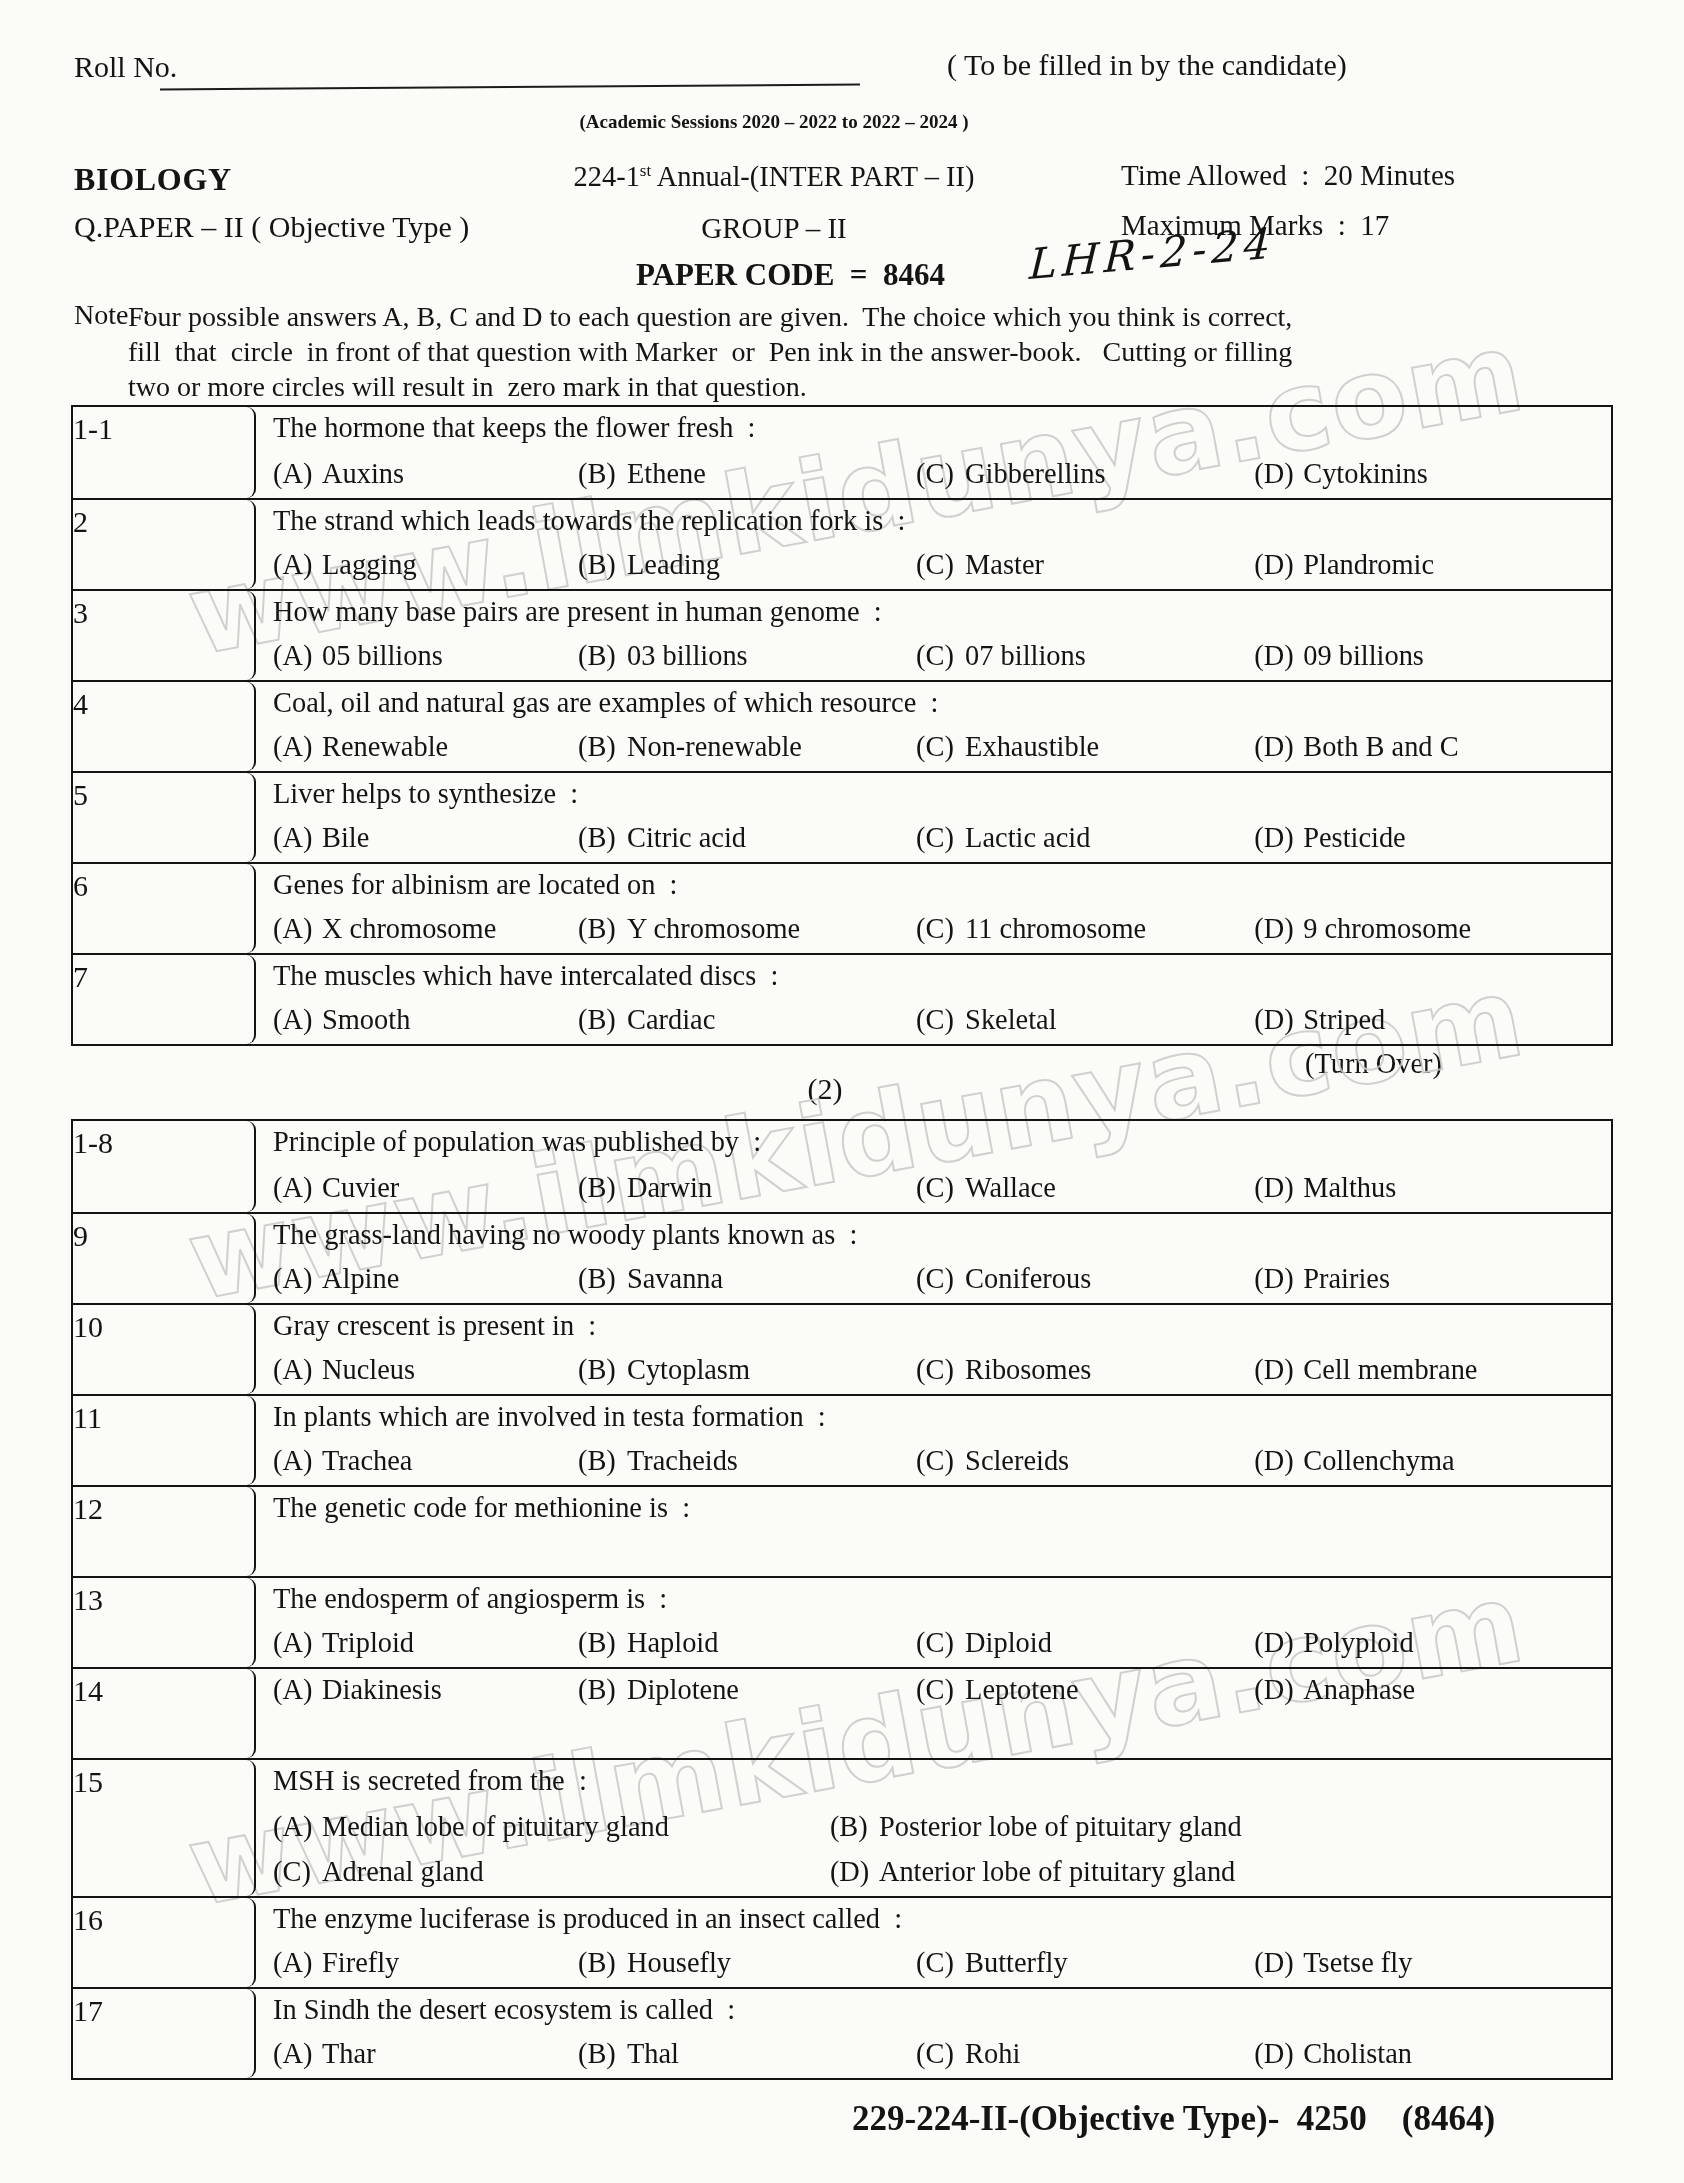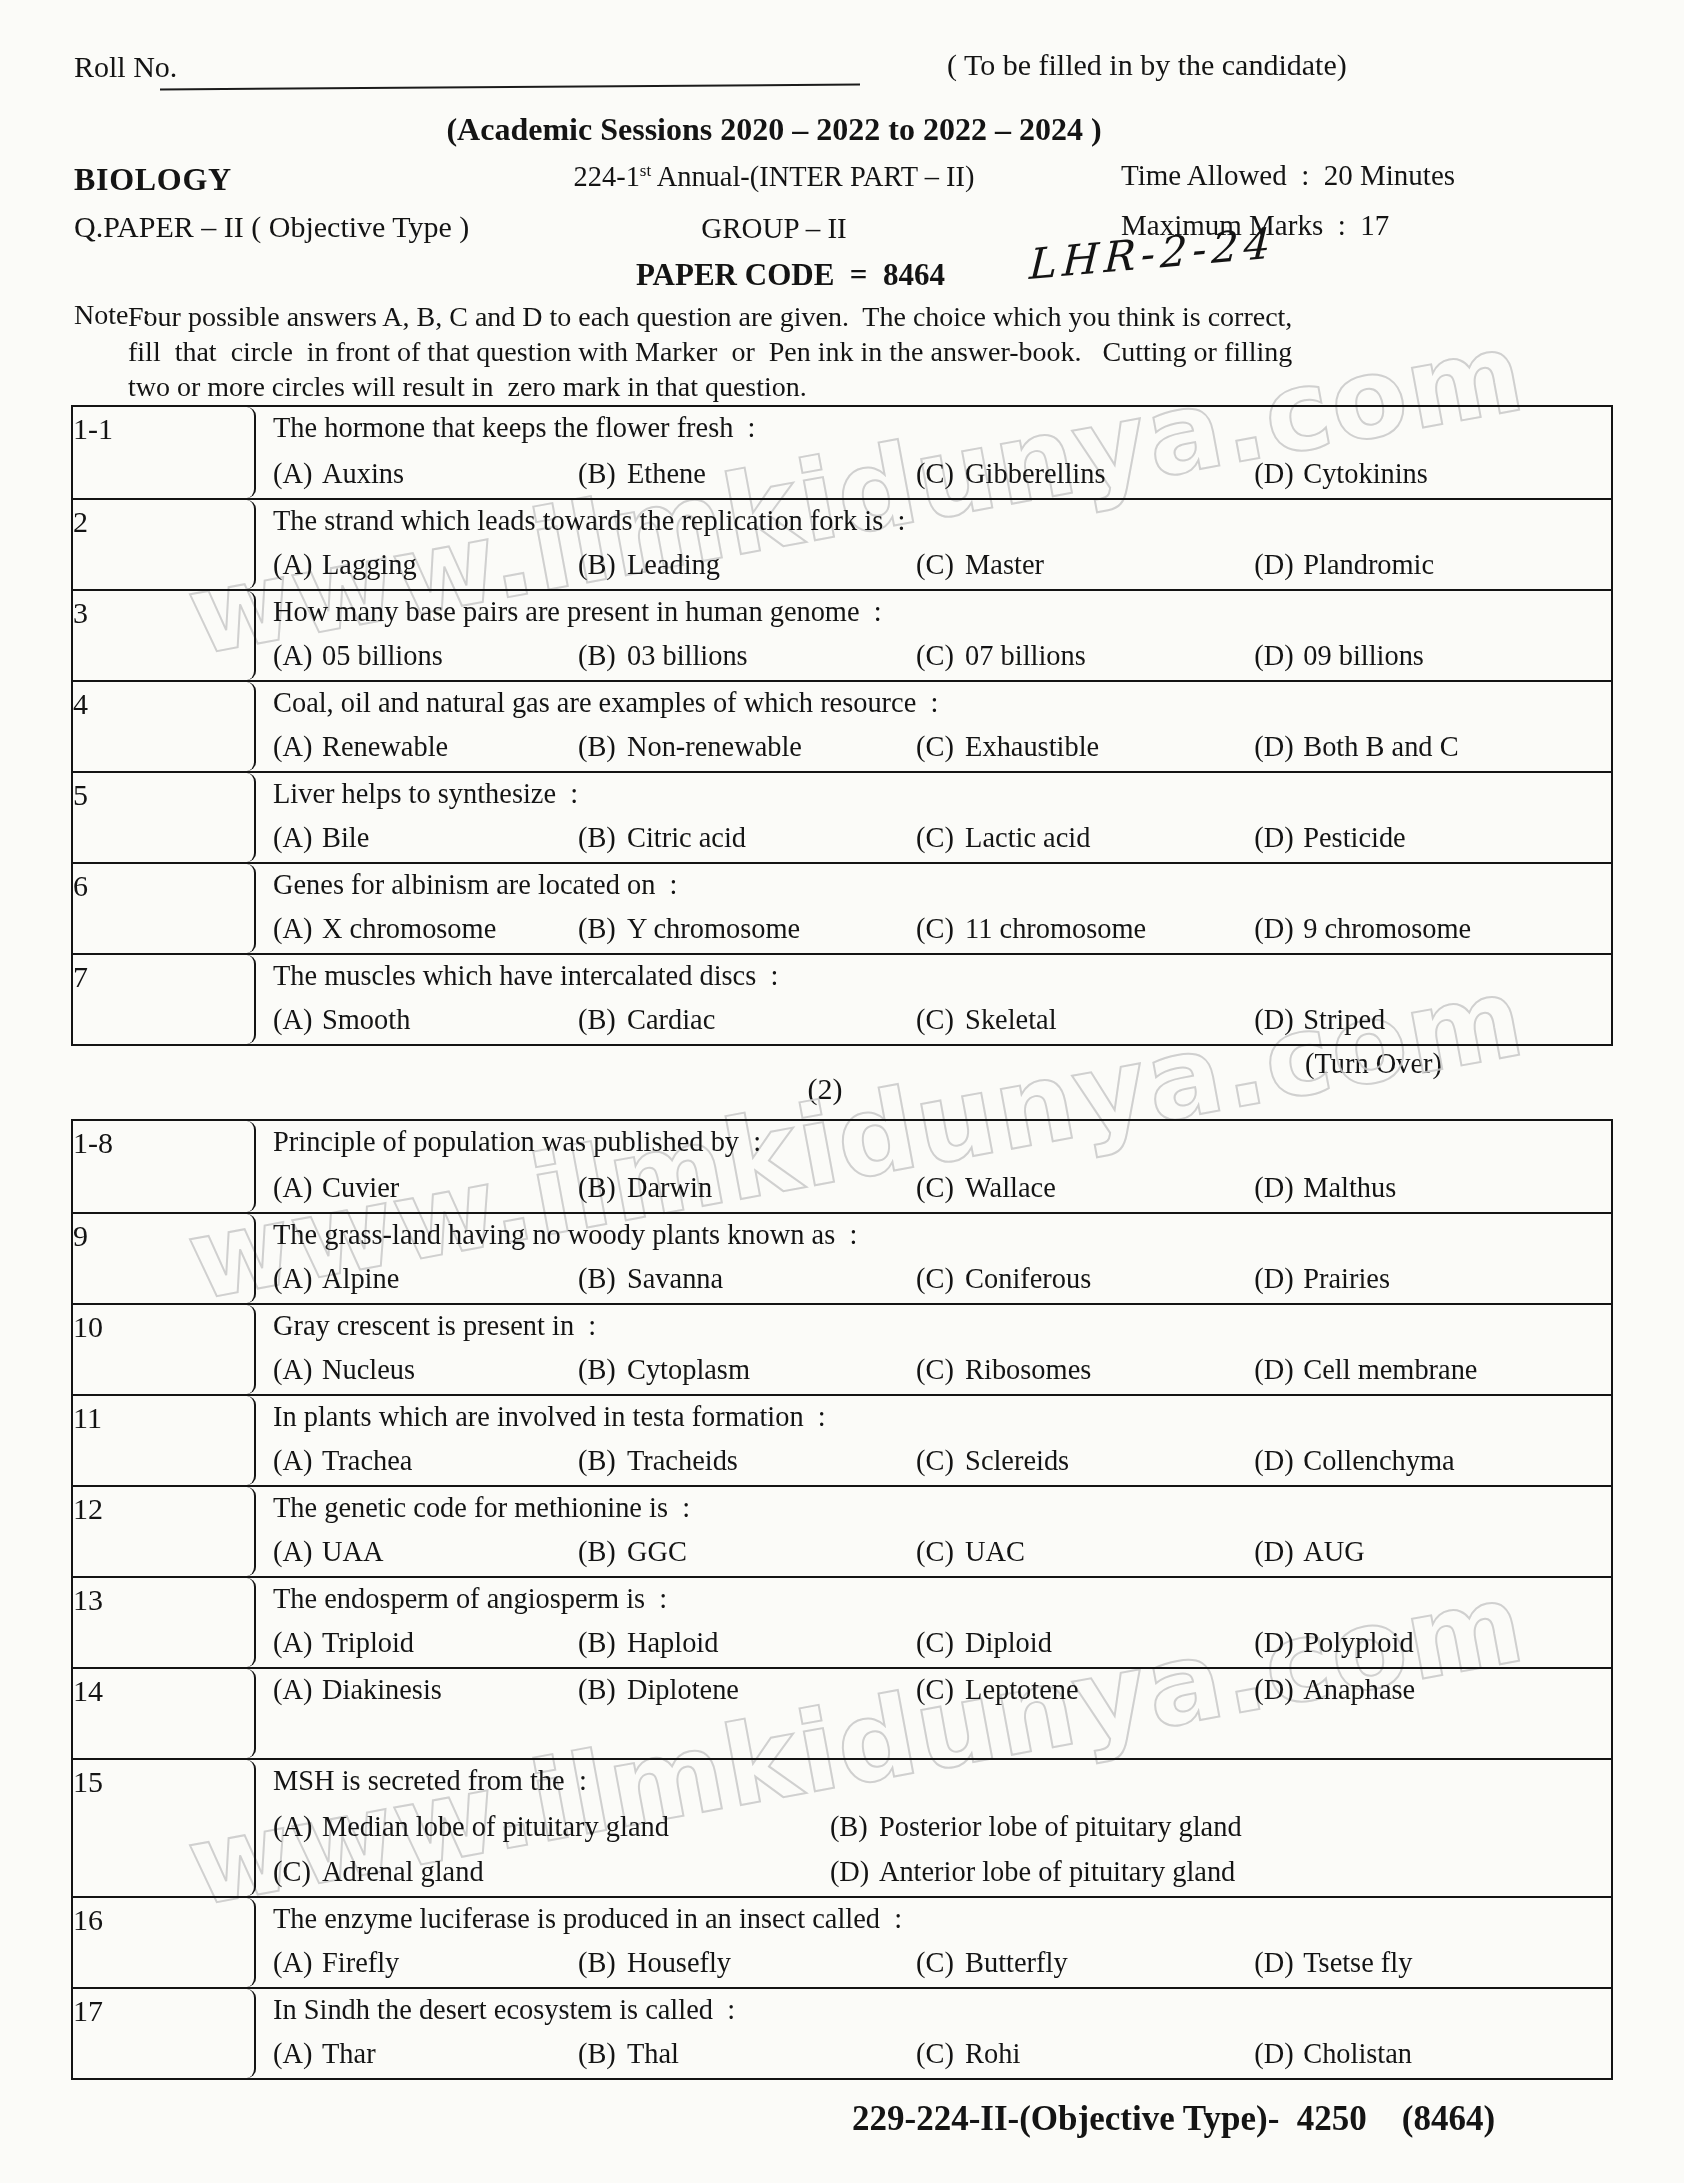--- a/index.html
+++ b/index.html
@@ -14,21 +14,21 @@
     position:absolute;white-space:nowrap;z-index:1;
     font-family:"DejaVu Sans", sans-serif;font-weight:bold;
     font-size:111px;letter-spacing:1.3px;
     color:transparent;-webkit-text-stroke:2px #c9c9c9;
     transform:rotate(-10.5deg);opacity:.85;pointer-events:none;
   }
   
   .roll-label{left:74px;top:50px;font-size:30px;}
   .roll-line{left:160px;top:86px;width:700px;border-bottom:2.6px solid #1b1b1b;transform:rotate(-.4deg);}
   .candidate-note{left:947px;top:48px;font-size:30px;}
-  .session{left:410px;top:111px;width:728px;text-align:center;font-size:32px;font-weight:bold;}
+  .session{left:410px;top:111px;width:728px;text-align:center;font-size:19px;font-weight:bold;}
   .subject{left:74px;top:161px;font-size:32px;font-weight:bold;letter-spacing:0.7px;}
   .annual-line{left:410px;top:161px;width:728px;text-align:center;font-size:28.4px;}
   .annual-line sup{font-size:17px;}
   .time-allowed{left:1121px;top:159px;font-size:29px;white-space:pre-wrap;}
   .qpaper{left:74px;top:210px;font-size:30px;}
   .group-line{left:410px;top:212px;width:728px;text-align:center;font-size:29px;}
   .max-marks{left:1121px;top:209px;font-size:29px;white-space:pre-wrap;}
   .paper-code{left:440px;top:257px;width:701px;text-align:center;font-size:31px;font-weight:bold;white-space:pre-wrap;}
   .handwritten{
     left:1029px;top:229px;font-size:42px;font-style:italic;
@@ -236,26 +236,20 @@
             <span class="opt"><span class="optlabel">(B)</span><span class="opttext">Tracheids</span></span>
             <span class="opt"><span class="optlabel">(C)</span><span class="opttext">Sclereids</span></span>
             <span class="opt"><span class="optlabel">(D)</span><span class="opttext">Collenchyma</span></span>
           </div>
         </div>
       </div>
       <div class="qrow">
         <div class="qnum">12</div>
         <div class="qbody">
           <div class="qtext">The genetic code for methionine is  :</div>
-          <div class="opts four">
-            <span class="opt"><span class="optlabel">(A)</span><span class="opttext">UAA</span></span>
-            <span class="opt"><span class="optlabel">(B)</span><span class="opttext">GGC</span></span>
-            <span class="opt"><span class="optlabel">(C)</span><span class="opttext">UAC</span></span>
-            <span class="opt"><span class="optlabel">(D)</span><span class="opttext">AUG</span></span>
-          </div>
         </div>
       </div>
       <div class="qrow">
         <div class="qnum">13</div>
         <div class="qbody">
           <div class="qtext">The endosperm of angiosperm is  :</div>
           <div class="opts four">
             <span class="opt"><span class="optlabel">(A)</span><span class="opttext">Triploid</span></span>
             <span class="opt"><span class="optlabel">(B)</span><span class="opttext">Haploid</span></span>
             <span class="opt"><span class="optlabel">(C)</span><span class="opttext">Diploid</span></span>

